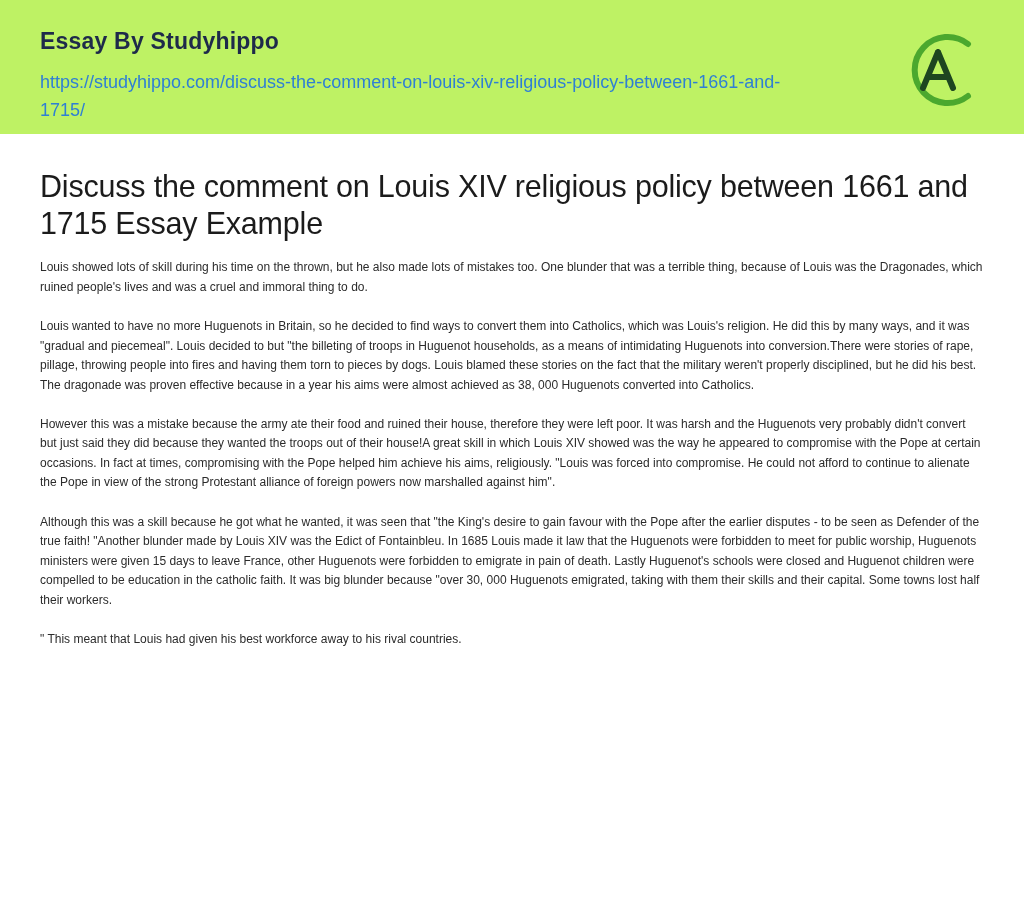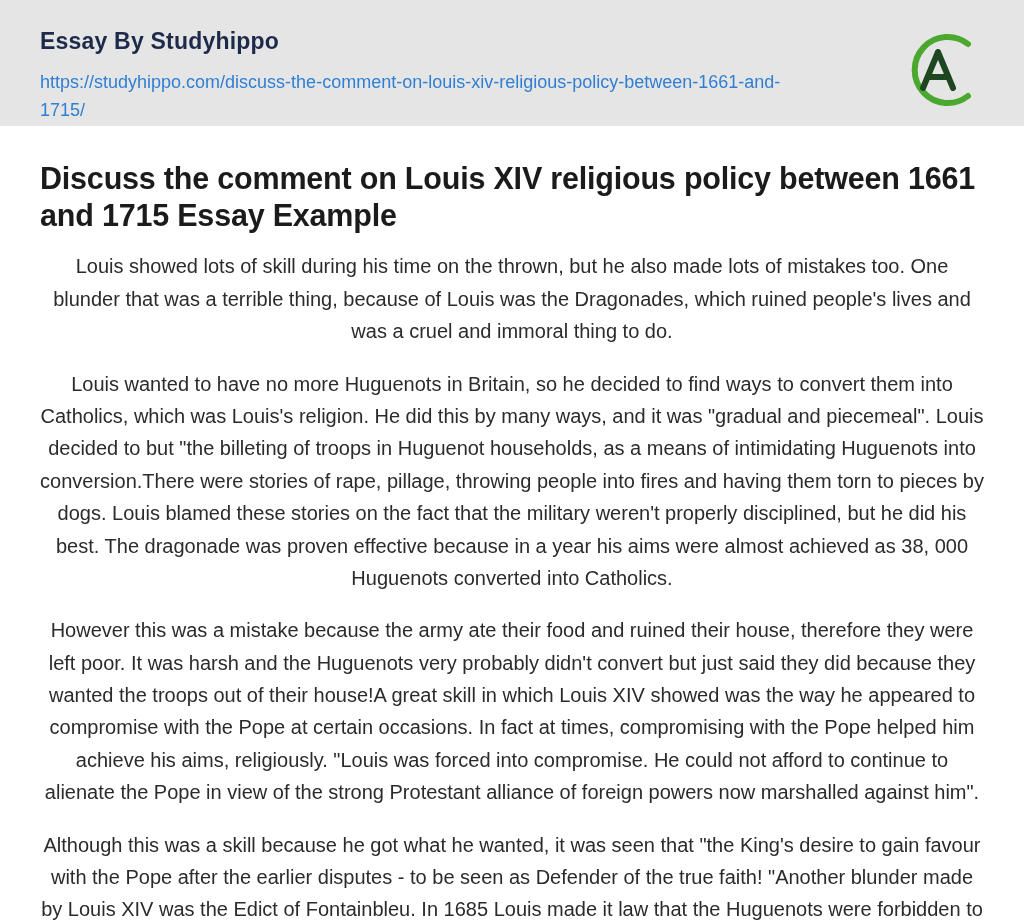--- a/index.html
+++ b/index.html
@@ -9,22 +9,22 @@
   body {
     width: 1024px;
     height: 922px;
     background: #ffffff;
     font-family: "Liberation Sans", sans-serif;
     color: #202124;
     overflow: hidden;
   }
 
   .header {
-    background: #e5e5e5;
-    padding: 28px 40px 12px 40px;
+    background: #bef264;
+    padding: 28px 40px 20px 40px;
     position: relative;
     height: 86px;
     box-sizing: content-box;
   }
 
   .brand {
     font-size: 23px;
     font-weight: bold;
     color: #1e2a4a;
     letter-spacing: 0.2px;
@@ -46,33 +46,33 @@
     width: 80px;
     height: 80px;
   }
 
   .content {
     padding: 34px 40px 0 40px;
   }
 
   .doc-title {
     font-size: 30.5px;
-    font-weight: bold;
+    font-weight: normal;
     line-height: 1.22;
     color: #1b1b1b;
     margin: 0 0 16px 0;
     letter-spacing: -0.2px;
   }
 
   .para {
-    font-size: 20px;
+    font-size: 12px;
     line-height: 1.62;
     color: #2b2b2b;
     margin: 0 0 20px 0;
-    text-align: center;
+    text-align: left;
   }
   .para:last-child { margin-bottom: 0; }
 </style>
 </head>
 <body>
 
 <div class="header">
   <div class="brand">Essay By Studyhippo</div>
   <div class="source-url">https://studyhippo.com/discuss-the-comment-on-louis-xiv-religious-policy-between-1661-and-1715/</div>
   <div class="logo">

